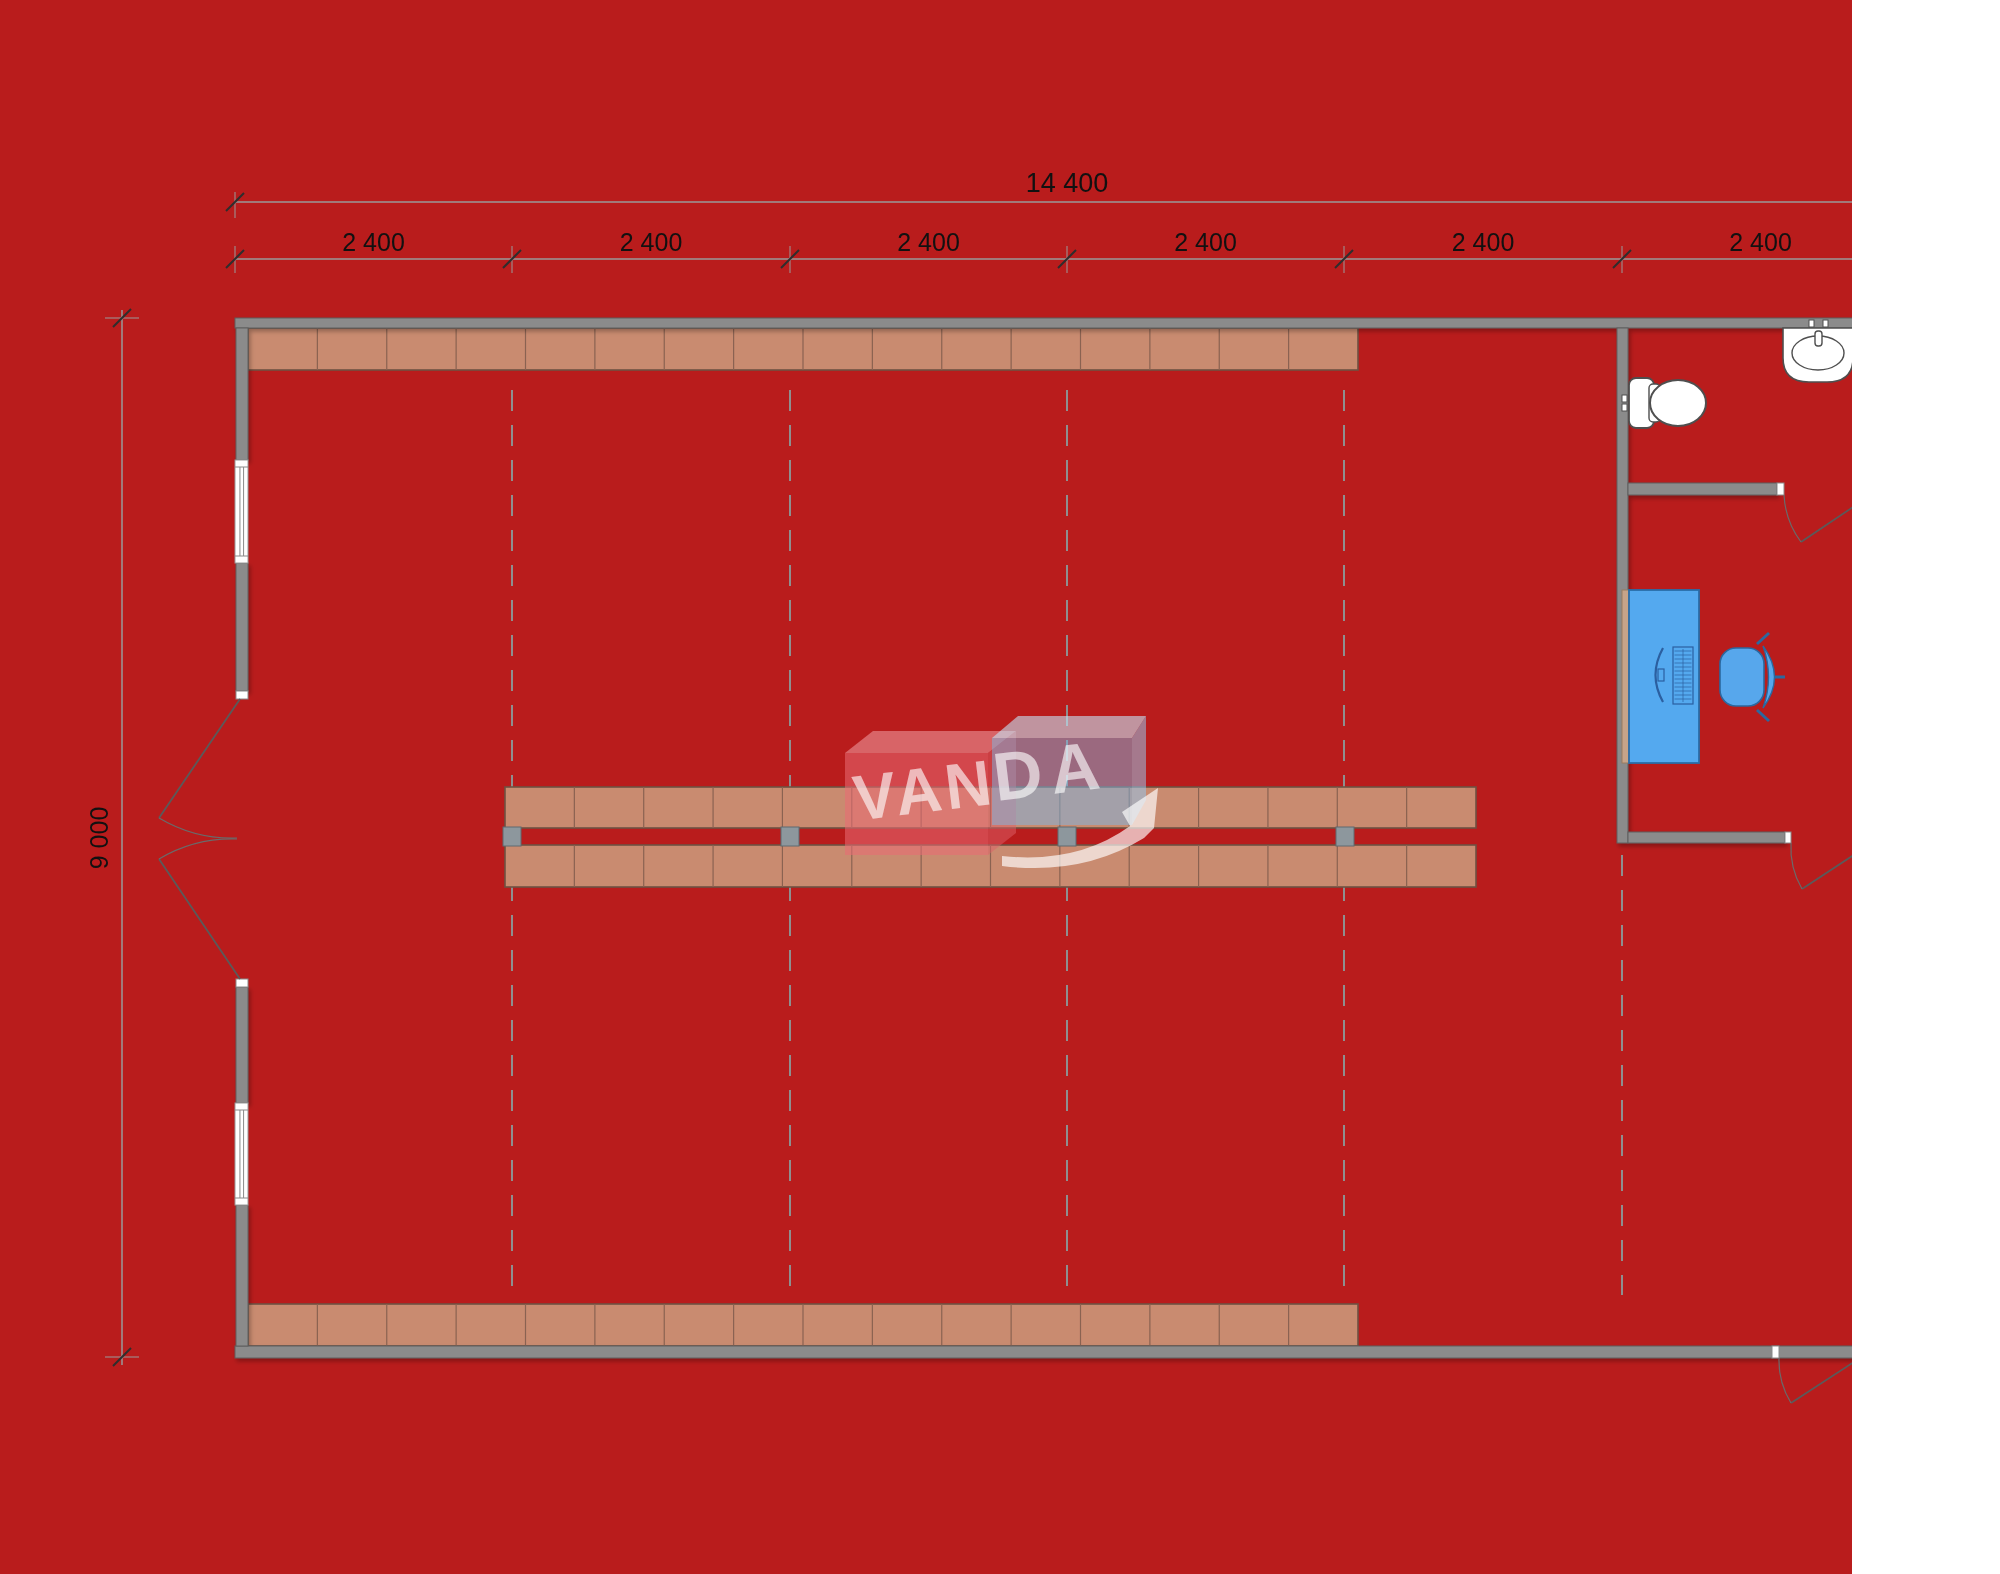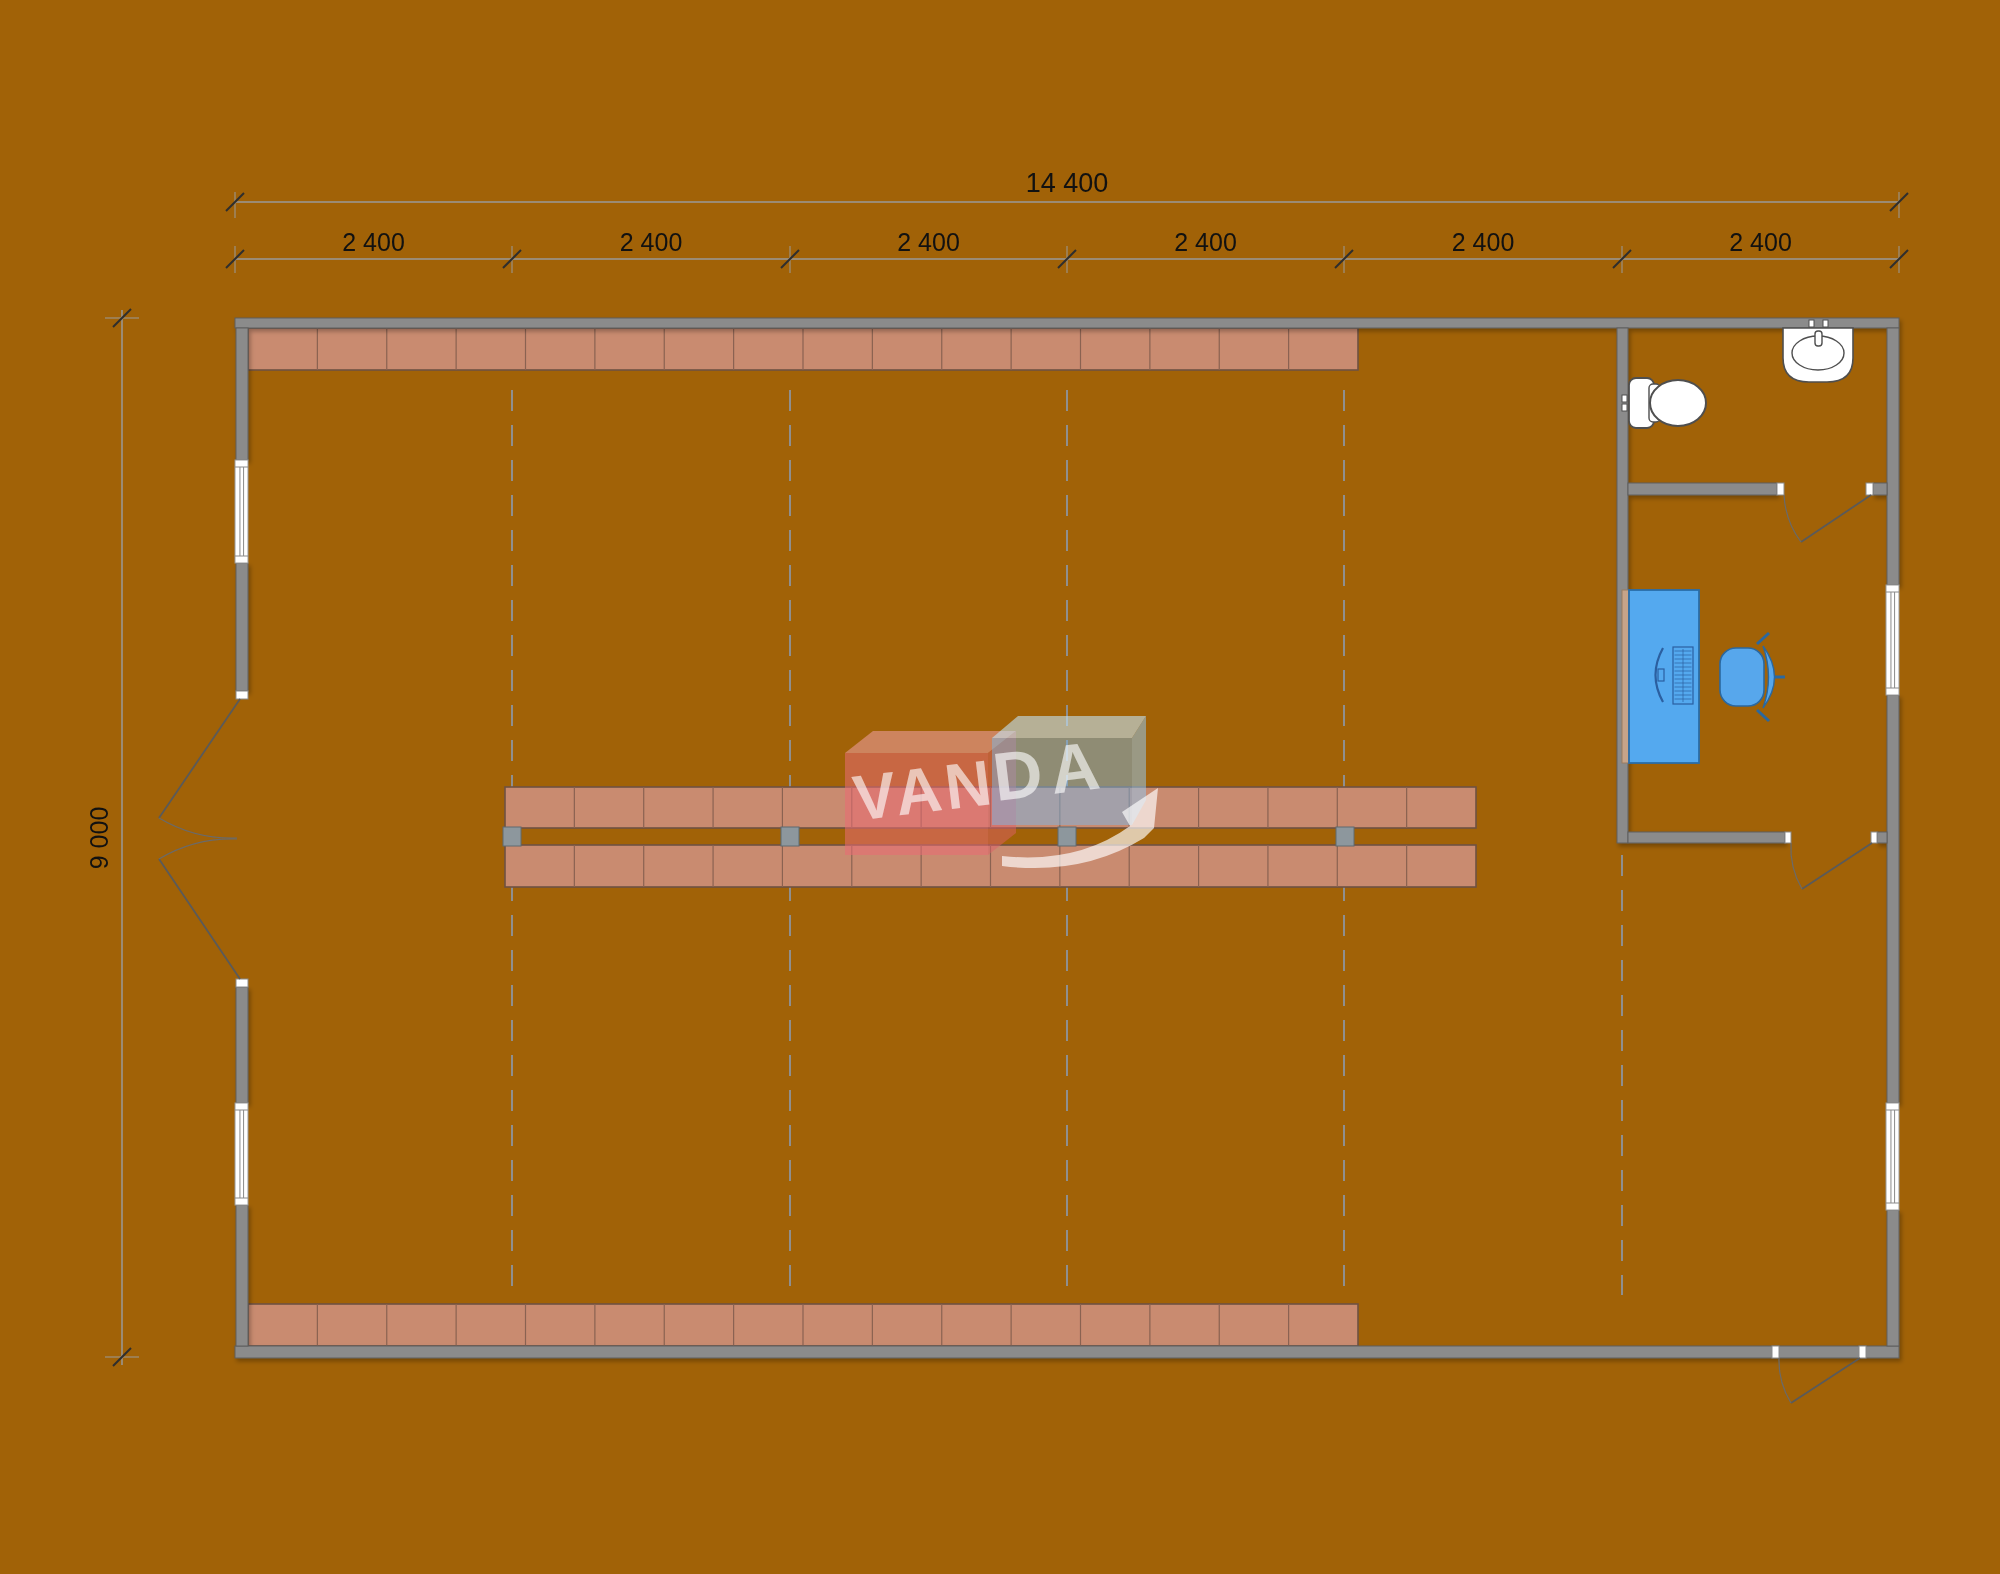--- a/index.html
+++ b/index.html
@@ -1,16 +1,16 @@
 <!DOCTYPE html>
 <html><head>
 <meta charset="utf-8">
 <style>
   html,body{margin:0;padding:0;background:#ffffff;}
-  .stage{position:relative;width:2000px;height:1574px;background:#a16207;overflow:hidden;
+  .stage{position:relative;width:1852px;height:1574px;background:#b91c1c;overflow:hidden;
          font-family:"Liberation Sans", sans-serif;}
   svg{display:block;}
   text{font-family:"Liberation Sans", sans-serif;}
 </style>
 </head>
 <body>
 
 <div class="stage">
   <svg id="plan" width="2000" height="1574" viewBox="0 0 2000 1574">
       <defs>

